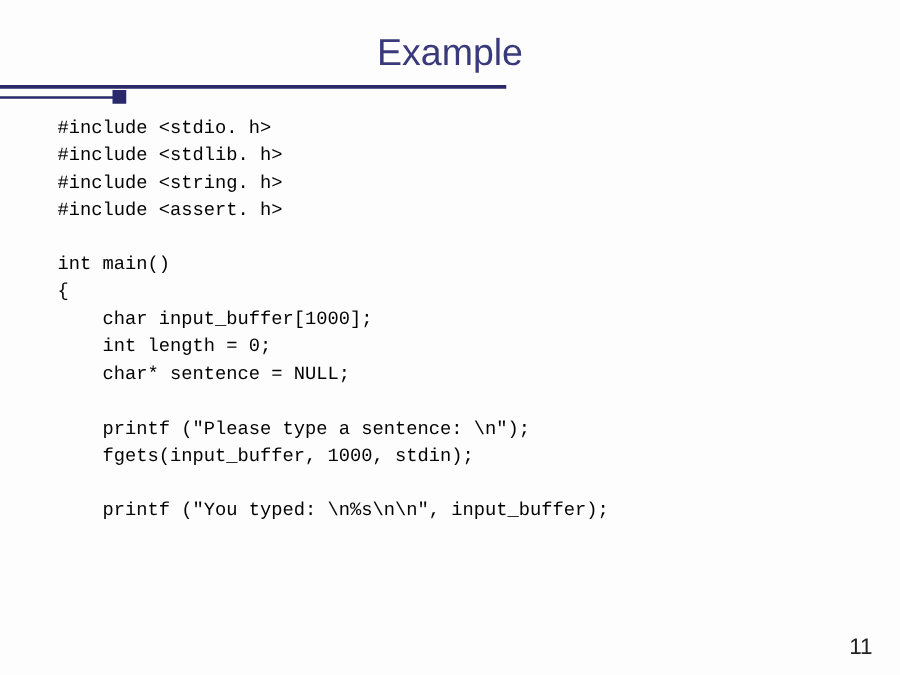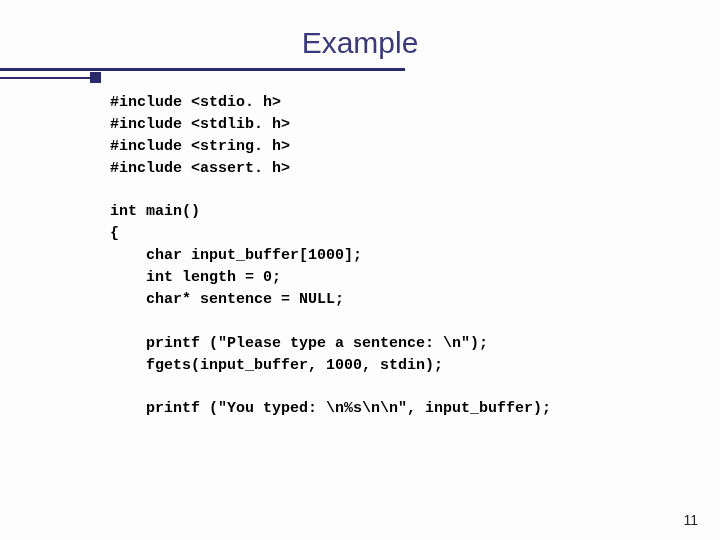--- a/index.html
+++ b/index.html
@@ -44,35 +44,35 @@
   }
   .deco .sq {
     position: absolute;
     top: 4px;
     left: 89.5px;
     width: 11px;
     height: 11px;
     background: #2a2a6a;
   }
   .code-block {
-    padding-left: 110px;
+    padding-left: 46px;
     padding-right: 30px;
     font-family: "Courier New", Courier, monospace;
-    font-weight: bold;
+    font-weight: normal;
     font-size: 15px;
     line-height: 1.46;
     color: #000;
     white-space: pre;
   }
   .page-num {
     position: absolute;
     bottom: 12px;
     right: 22px;
     font-family: Arial, sans-serif;
-    font-size: 14px;
+    font-size: 18px;
     color: #222;
   }
 </style>
 </head>
 <body>
 
 <div class="title">Example</div>
 
 <div class="deco">
   <div class="hline-long"></div>

